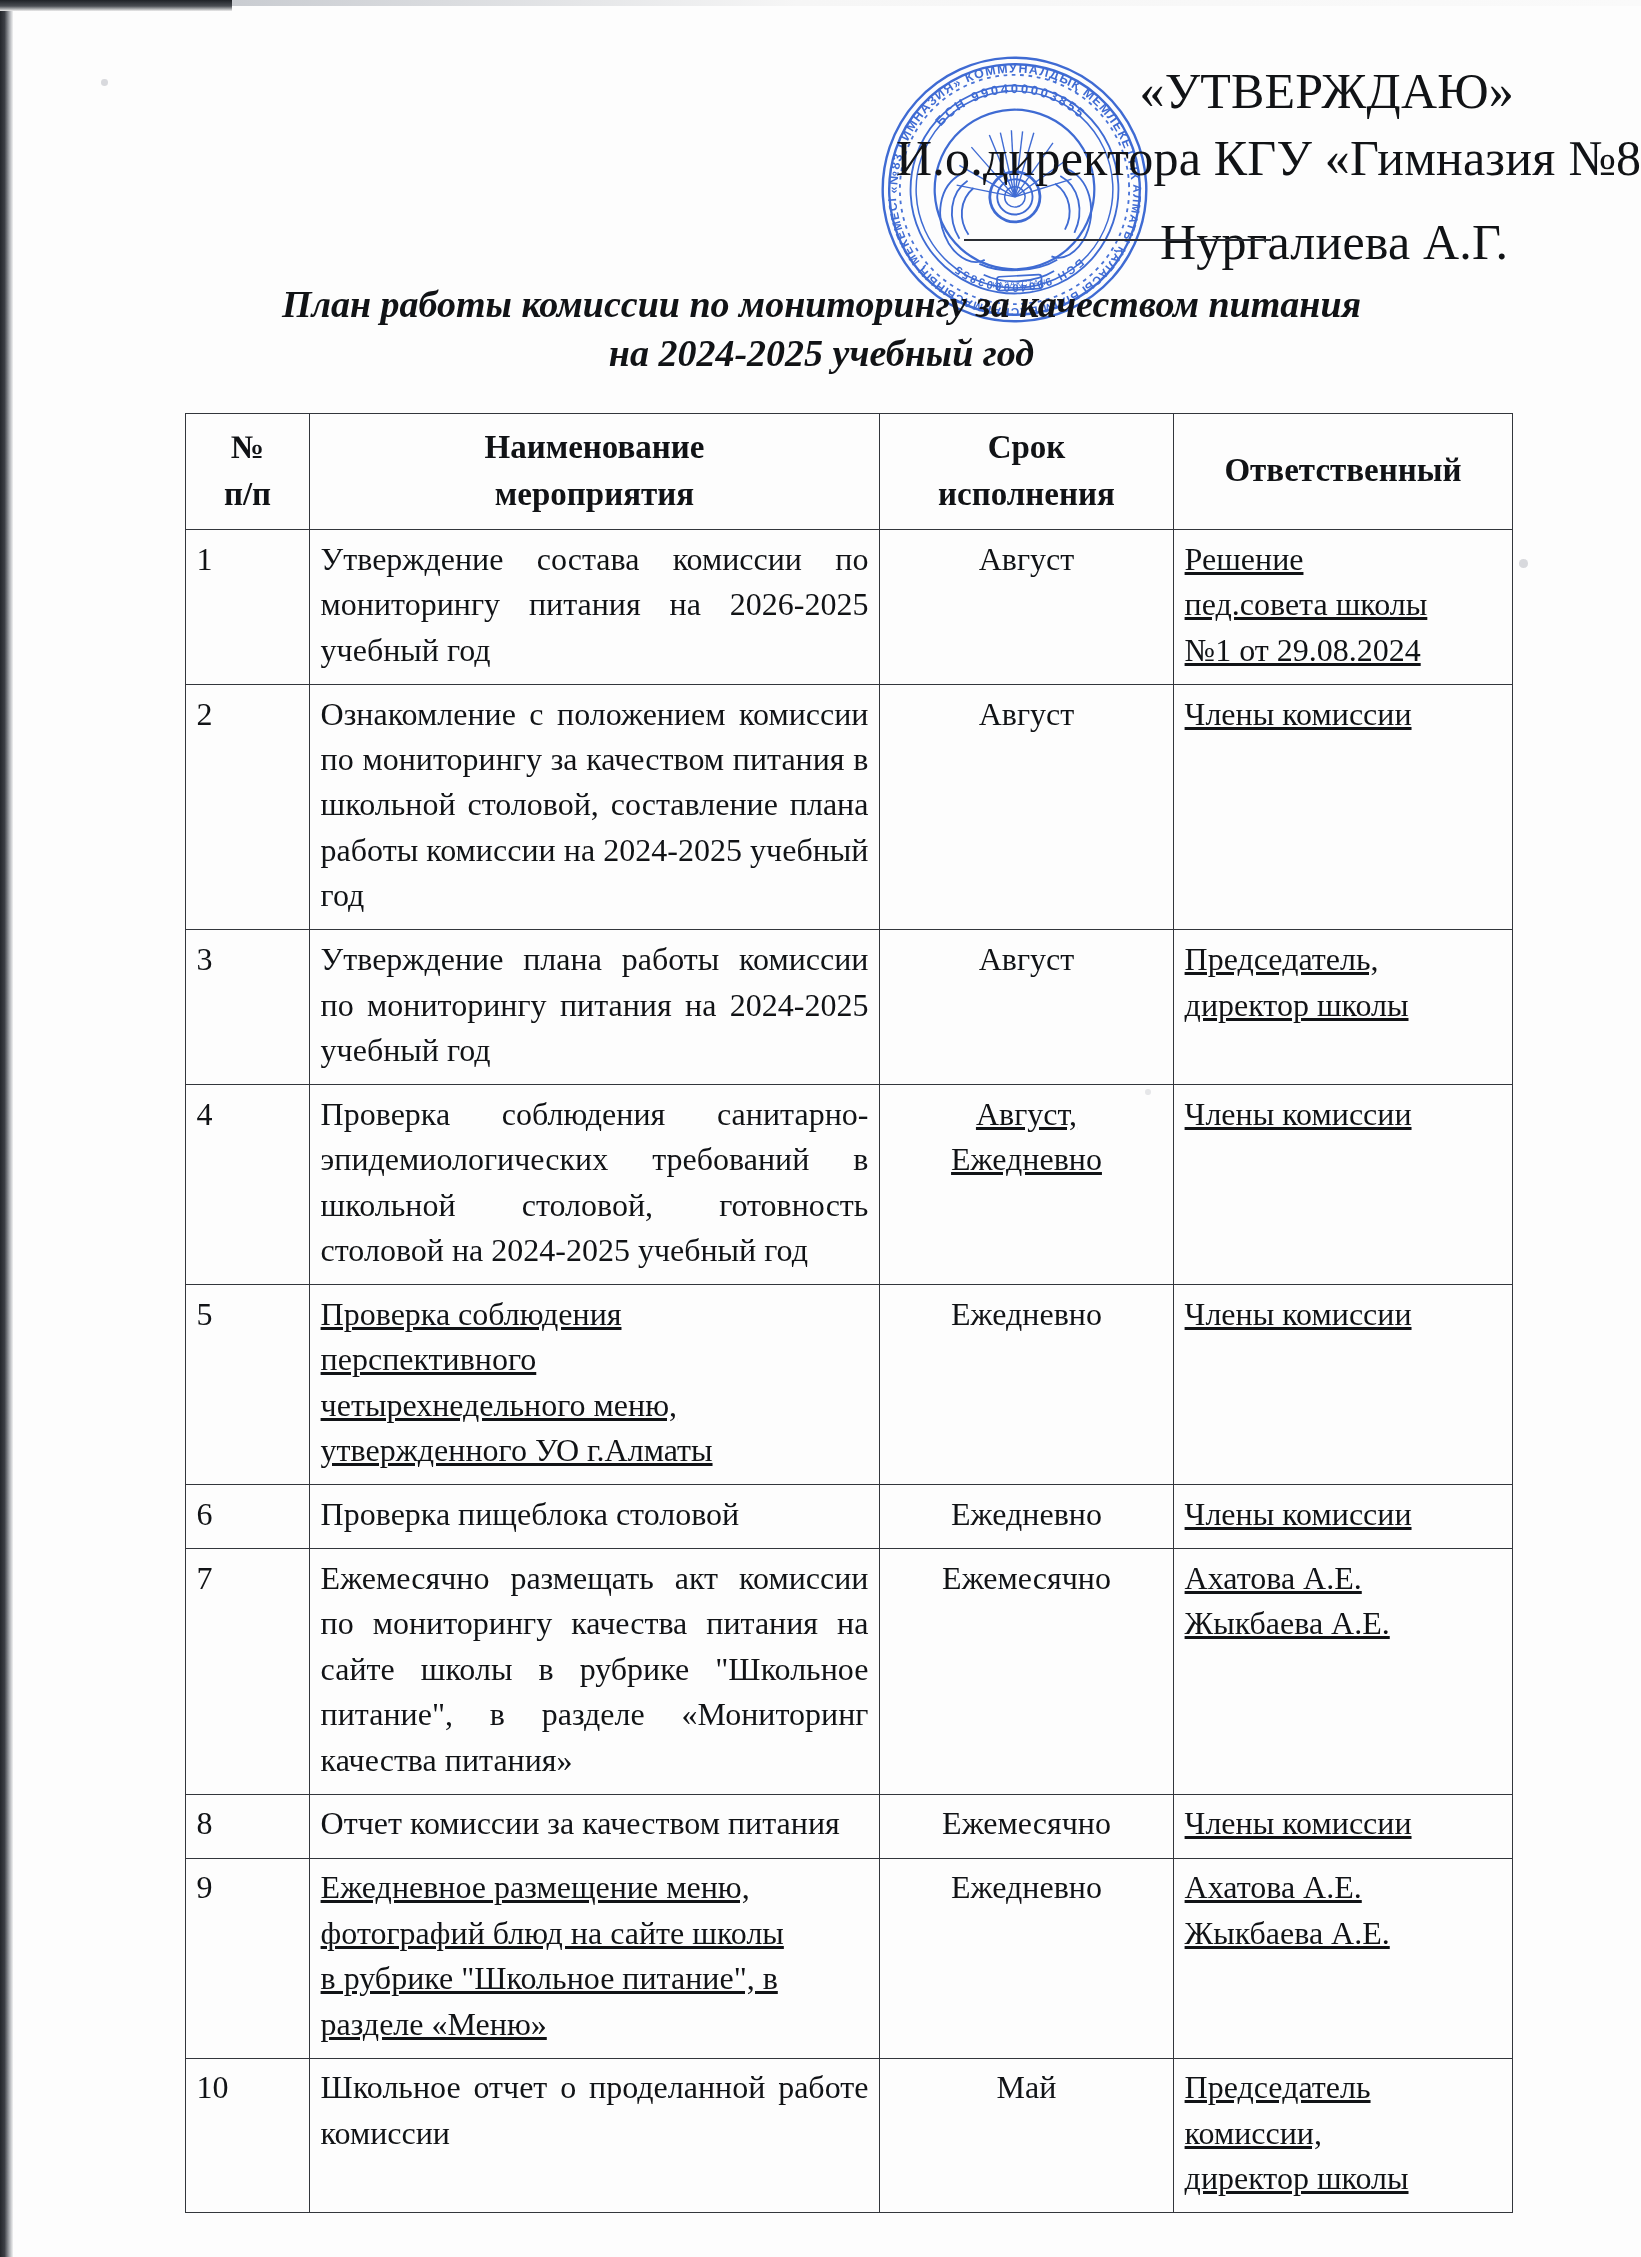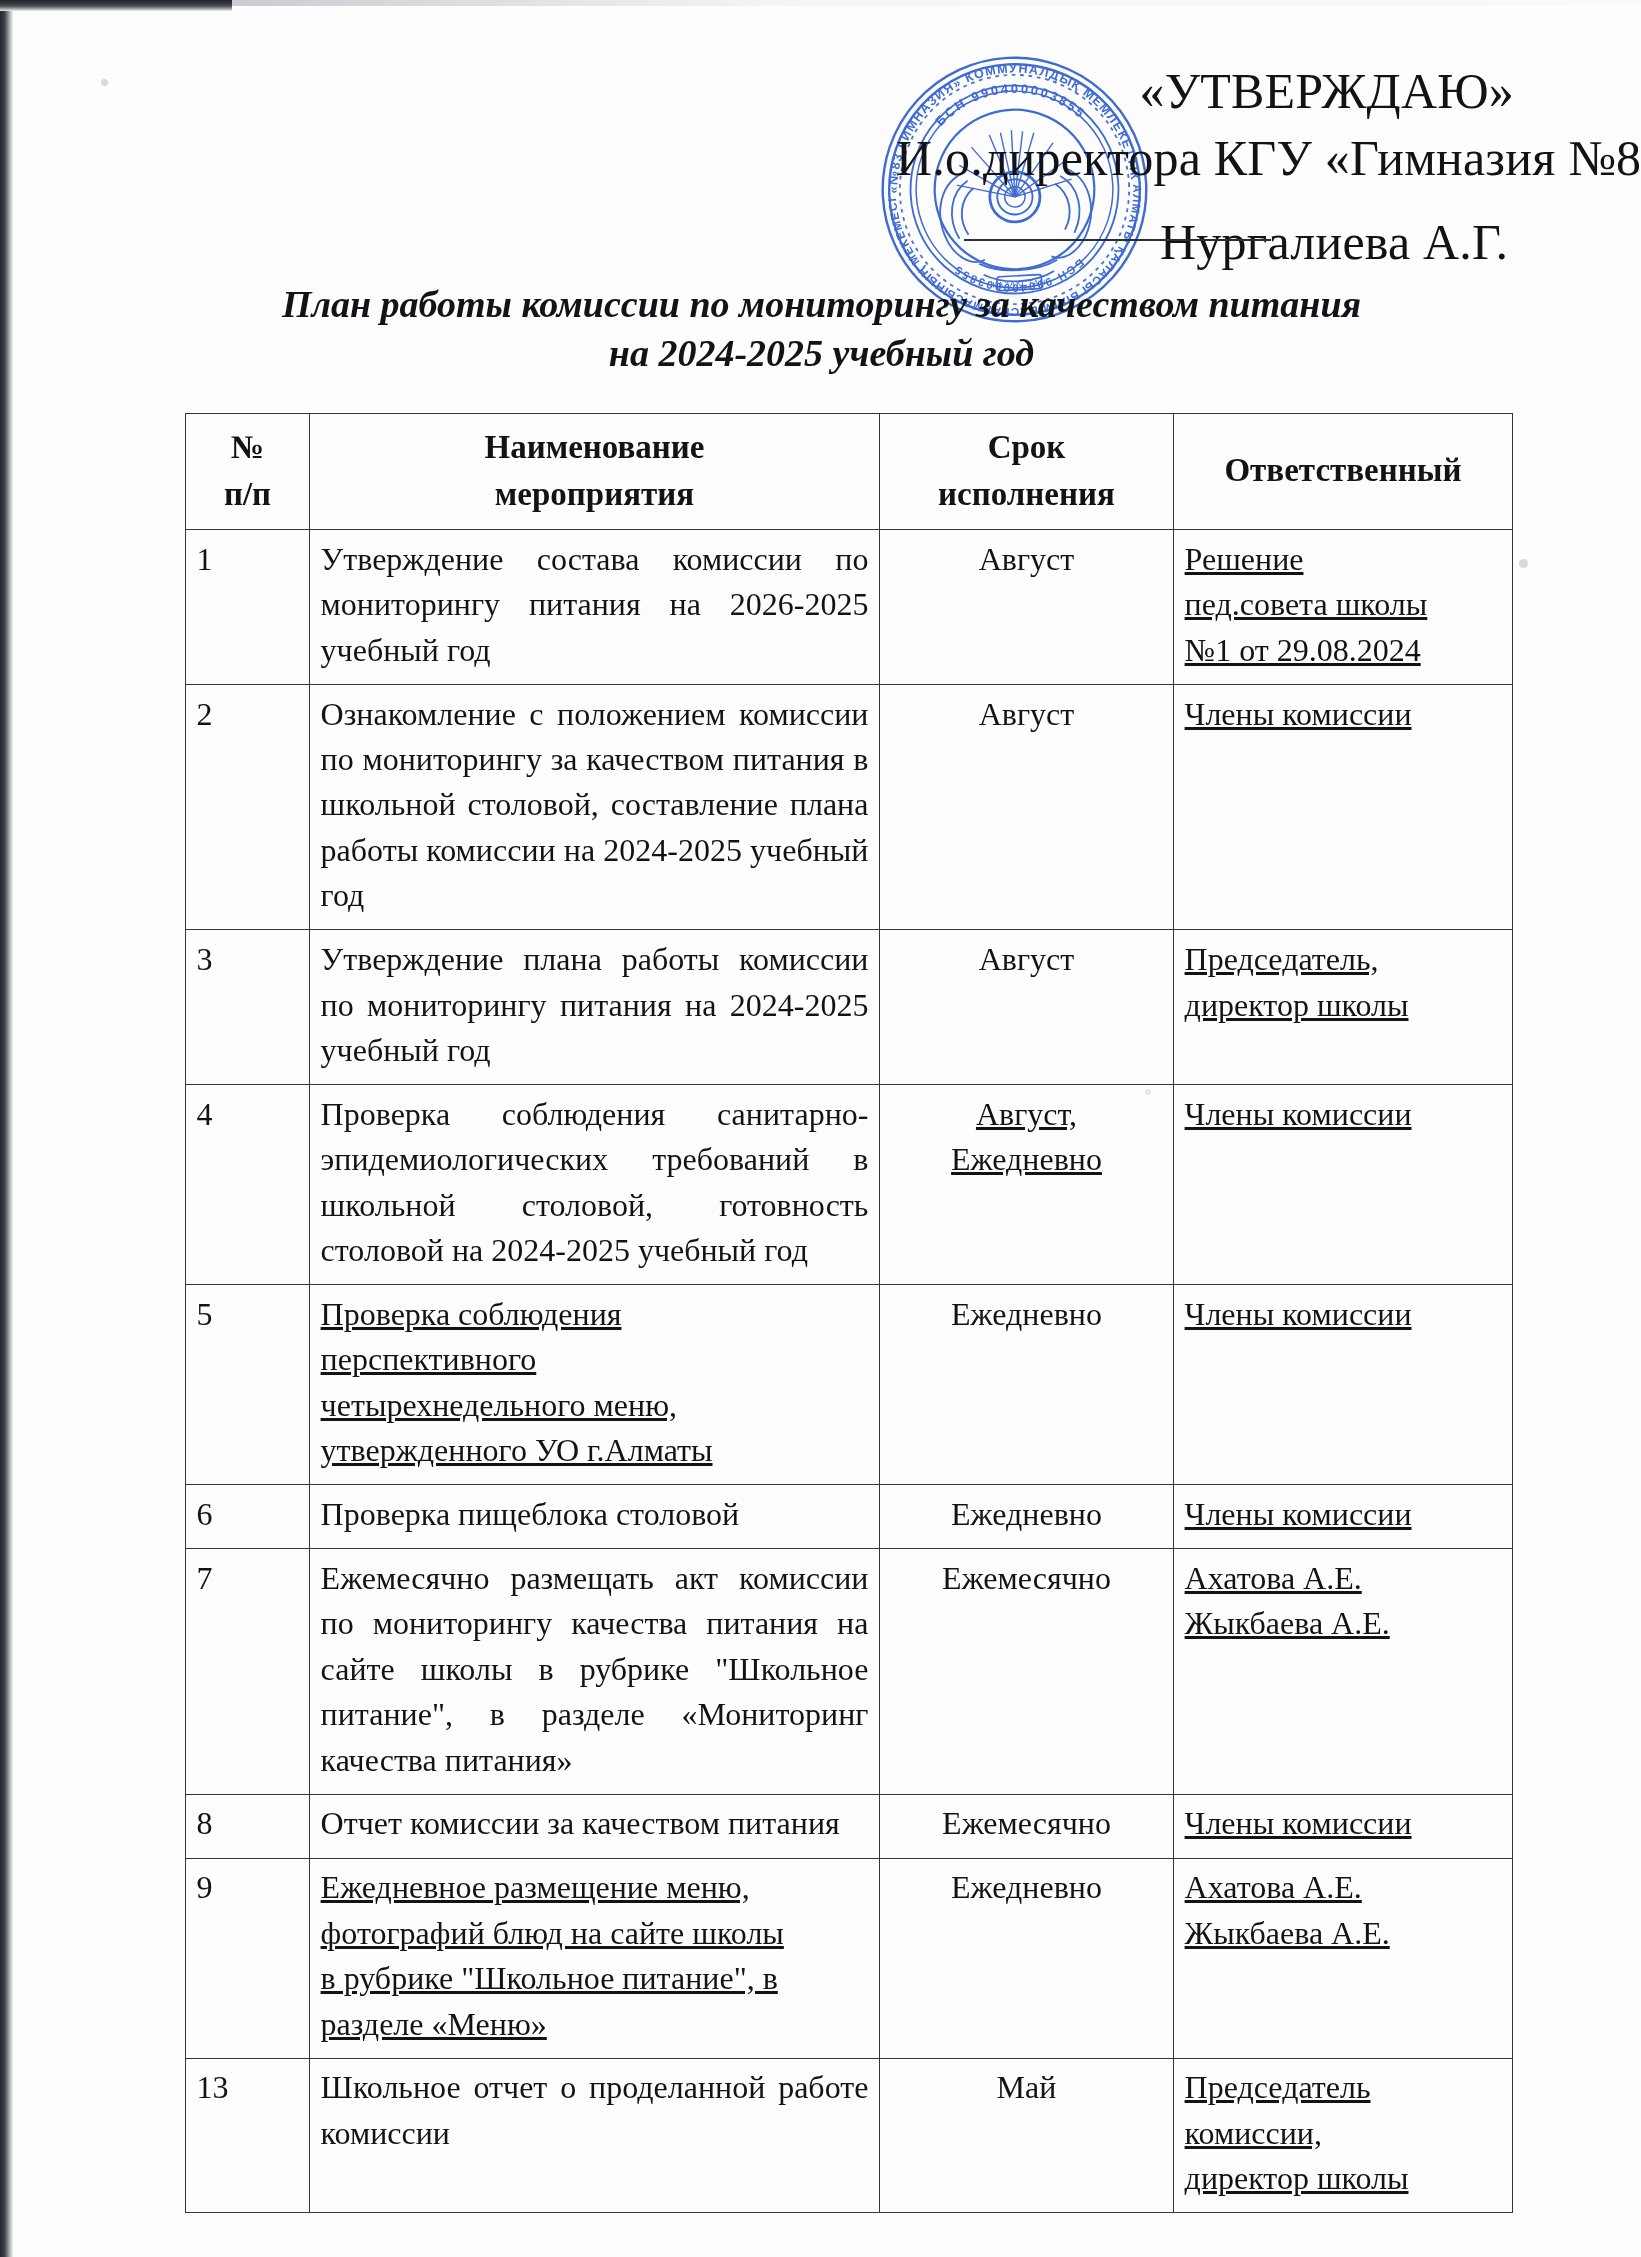--- a/index.html
+++ b/index.html
@@ -381,21 +381,21 @@
             </td>
             <td class="c-term">Ежедневно</td>
             <td class="c-resp">
               <div class="lines">
                 <span>Ахатова А.Е.</span>
                 <span>Жыкбаева А.Е.</span>
               </div>
             </td>
           </tr>
           <tr>
-            <td class="c-num">13</td>
+            <td class="c-num">10</td>
             <td class="c-name">Школьное отчет о проделанной работе комиссии</td>
             <td class="c-term">Май</td>
             <td class="c-resp">
               <div class="lines">
                 <span>Председатель</span>
                 <span>комиссии,</span>
                 <span>директор школы</span>
               </div>
             </td>
           </tr>

